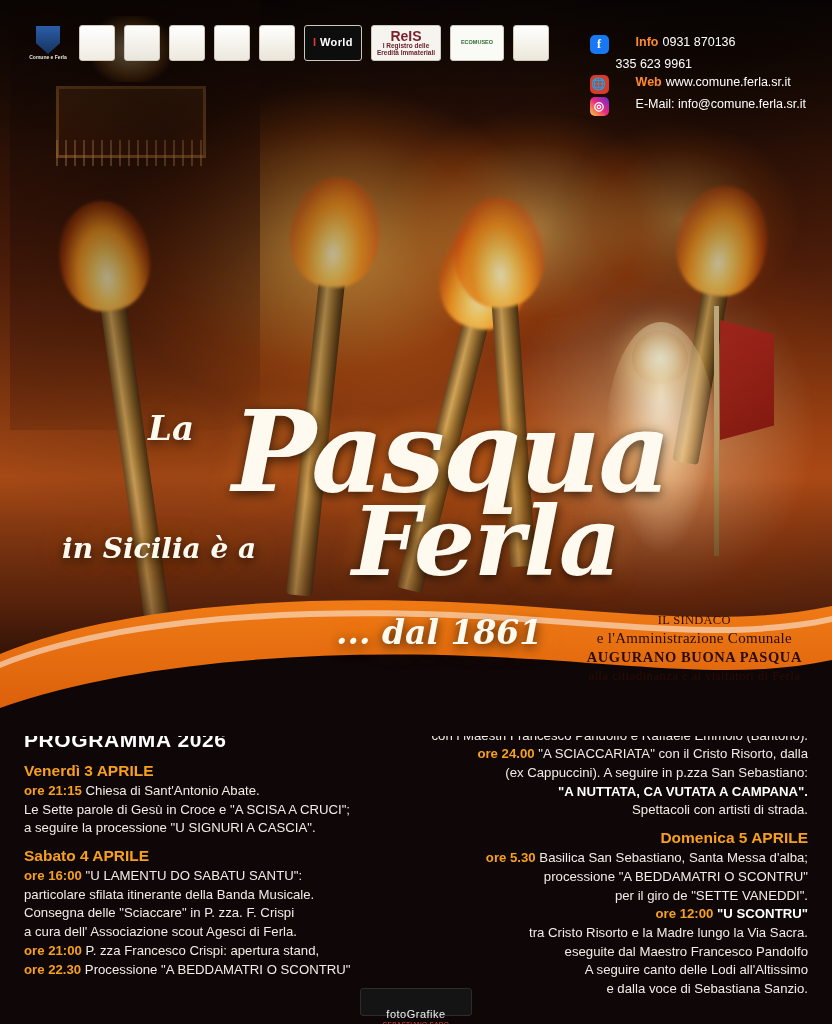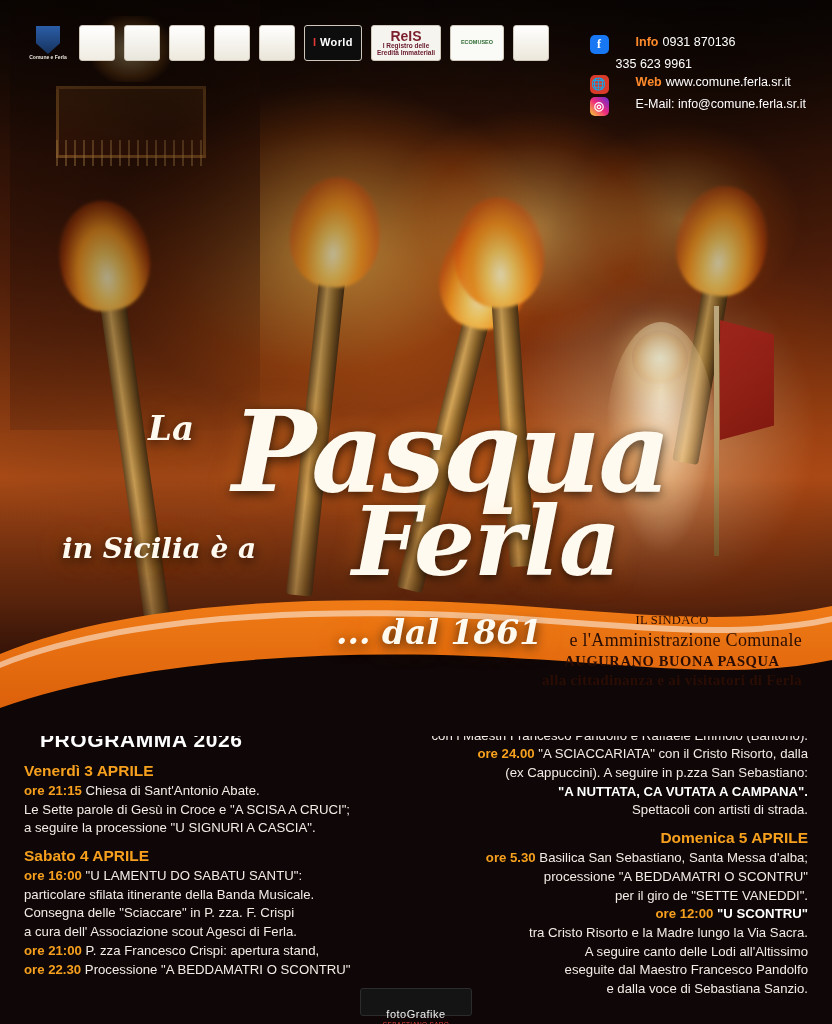--- a/index.html
+++ b/index.html
@@ -194,23 +194,23 @@
   .t-dal { position: absolute; left: 336px; top: 233px; font-size: 33px; }
 
   
   .sindaco {
     position: absolute; right: 30px; top: 612px; z-index: 13;
     text-align: center; color: #2a0d04;
     font-family: "Liberation Serif", serif;
     line-height: 1.32;
   }
   .sindaco .l1 { font-size: 12.5px; letter-spacing: .3px; }
-  .sindaco .l2 { font-size: 18px; letter-spacing: .3px; text-align: right; }
+  .sindaco .l2 { font-size: 15px; letter-spacing: .3px; }
   .sindaco .l3 { font-size: 14.5px; font-weight: bold; letter-spacing: .6px; }
-  .sindaco .l4 { font-size: 15px; font-weight: bold; letter-spacing: .3px; }
+  .sindaco .l4 { font-size: 13px; font-weight: normal; letter-spacing: .3px; }
 
   
   .swoosh {
     position: absolute; left: 0; top: 596px; width: 832px; height: 130px;
     background: linear-gradient(180deg,#f07c16,#d95c09);
     clip-path: path("M0,58 C120,8 300,0 450,6 C600,12 720,34 832,10 L832,130 L0,130 Z");
     z-index: 9;
   }
   .swoosh2 {
     position: absolute; left: 0; top: 616px; width: 832px; height: 120px;
@@ -234,21 +234,20 @@
   .prog-left { position: absolute; left: 24px; top: 28px; width: 392px; }
   .prog-right { position: absolute; right: 24px; top: 8px; width: 392px; text-align: right; }
 
   .prog-title {
     font-family: "Liberation Sans", sans-serif;
     font-weight: bold;
     color: #ffffff;
     font-size: 21px;
     letter-spacing: .6px;
     margin-bottom: 10px;
-    margin-left: 16px;
   }
   .day {
     color: #f6a01e;
     font-weight: bold;
     font-size: 15.5px;
     font-family: "Liberation Sans", sans-serif;
     margin-top: 10px;
     margin-bottom: 2px;
   }
   .day.first { margin-top: 0; }
@@ -456,24 +455,24 @@
       <div class="entry">
         <span>per il giro de "SETTE VANEDDI".</span>
       </div>
       <div class="entry">
         <span class="ora">ore 12:00</span><span class="q"> "U SCONTRU"</span>
       </div>
       <div class="entry">
         <span>tra Cristo Risorto e la Madre lungo la Via Sacra.</span>
       </div>
       <div class="entry">
+        <span>eseguite dal Maestro Francesco Pandolfo</span>
+      </div>
+      <div class="entry">
         <span>A seguire canto delle Lodi all'Altissimo</span>
-      </div>
-      <div class="entry">
-        <span>eseguite dal Maestro Francesco Pandolfo</span>
       </div>
       <div class="entry">
         <span>e dalla voce di Sebastiana Sanzio.</span>
       </div>
     </div>
   </div>
 
   <div class="credit">
     <span class="c1">fotoGrafike</span>
     <span class="c2">SEBASTIANO SARO</span>

